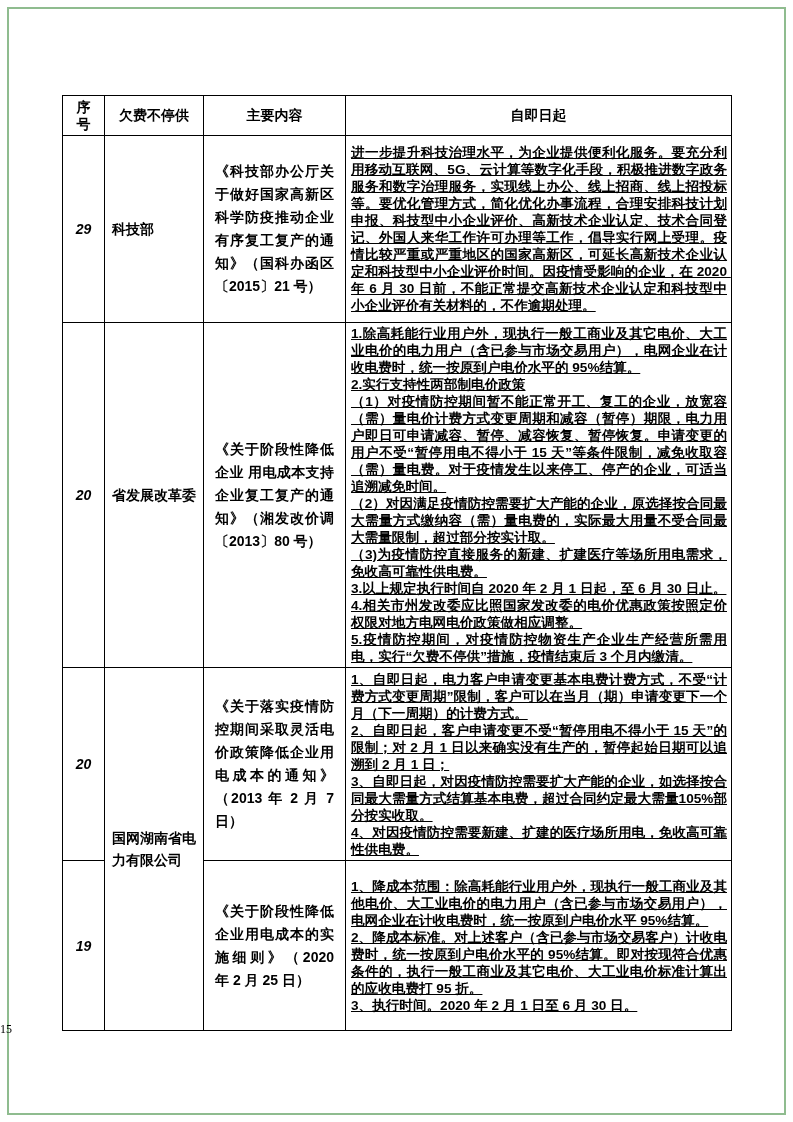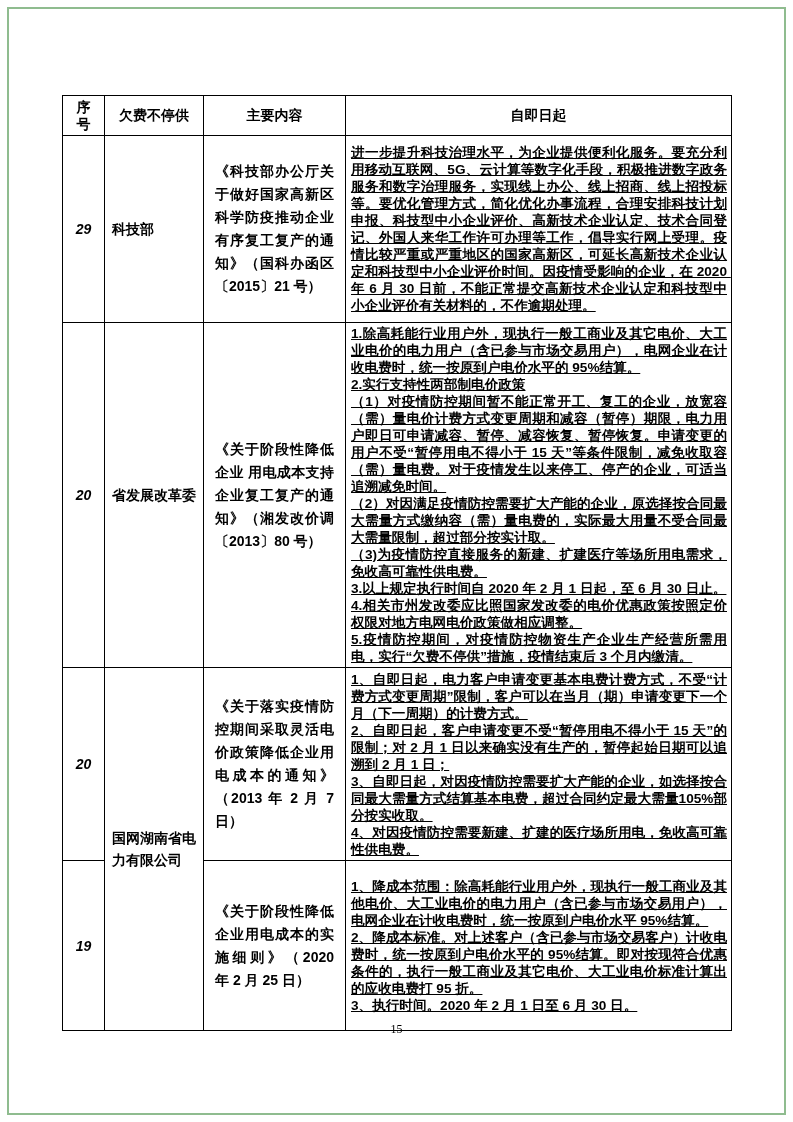--- a/index.html
+++ b/index.html
@@ -69,21 +69,21 @@
   }
   tr.r-header{height:40px;}
   tr.r29{height:187px;}
   tr.r30{height:335px;}
   tr.r31{height:193px;}
   tr.r32{height:170px;}
   .page-number{
     position:absolute;
     left:0;right:0;
     top:1022px;
-    text-align:center;
+    text-align:left;
     font-size:12px;
     font-family:"Liberation Serif","DejaVu Serif",serif;
   }
 </style>
 </head>
 <body>
 
 <div class="page">
   <div class="page-border"></div>
 

